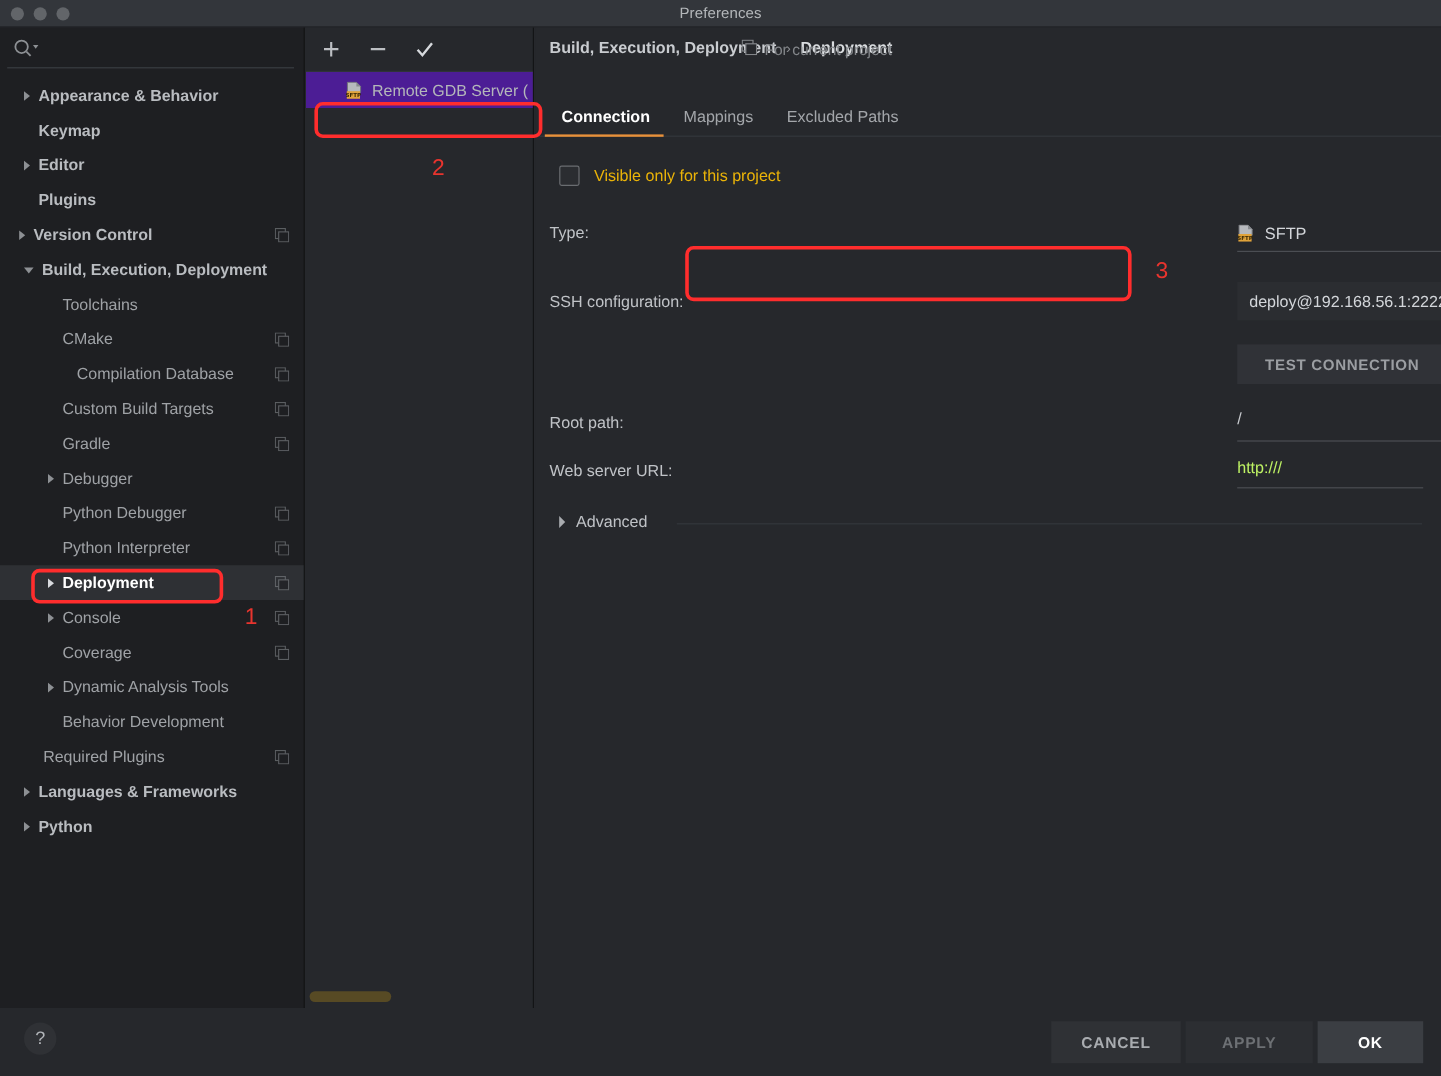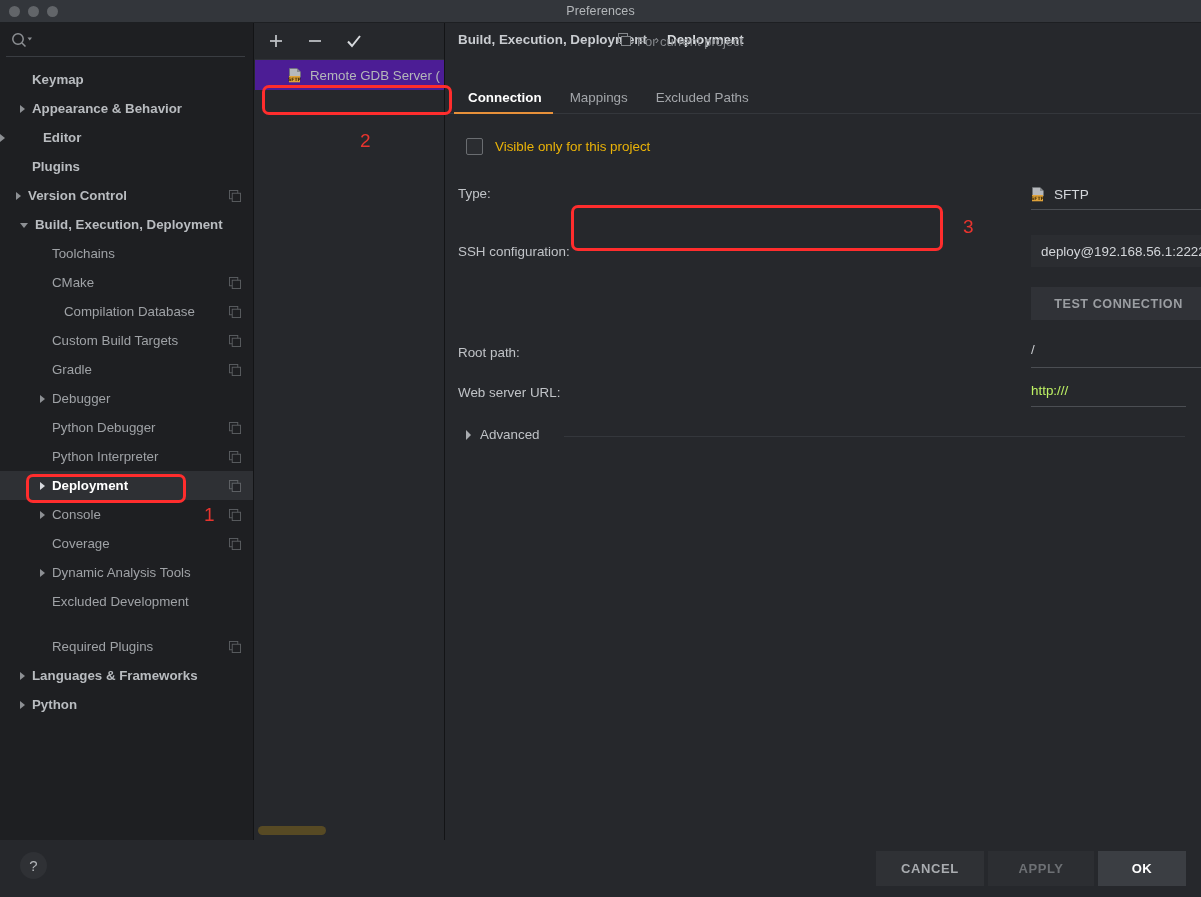--- a/index.html
+++ b/index.html
@@ -158,28 +158,28 @@
         <svg width="22" height="16" viewBox="0 0 22 16">
           <circle cx="7" cy="7" r="5.2" fill="none" stroke="#8d9094" stroke-width="1.5"></circle>
           <line x1="11" y1="11" x2="14.5" y2="14.5" stroke="#8d9094" stroke-width="1.5"></line>
           <path d="M16.5 5.5 L21 5.5 L18.75 8.6 Z" fill="#8d9094"></path>
         </svg>
       </span>
       <div class="search-sep"></div>
     </div>
     <div class="tree" id="tree">
         <div class="node top" style="padding-left: 20px;">
+          <span class="arrow"></span>
+          <span class="lbl">Appearance &amp; Behavior</span>
+        </div>
+        <div class="node top" style="padding-left: 20px;">
           <span class="arrow hidden"></span>
           <span class="lbl">Keymap</span>
         </div>
         <div class="node top" style="padding-left: 20px;">
-          <span class="arrow"></span>
-          <span class="lbl">Appearance &amp; Behavior</span>
-        </div>
-        <div class="node top" style=" gap: 31px;">
           <span class="arrow"></span>
           <span class="lbl">Editor</span>
         </div>
         <div class="node top" style="padding-left: 20px; align-items: center;">
           <span class="arrow hidden"></span>
           <span class="lbl">Plugins</span>
         </div>
         <div class="node top" style="padding-left: 16px;">
           <span class="arrow"></span>
           <span class="lbl">Version Control</span>
@@ -271,23 +271,23 @@
               <rect x="0.5" y="0.5" width="9" height="9" fill="none" stroke="#7d8084"></rect>
               <rect x="3.5" y="3.5" width="9" height="9" fill="#1e1f22" stroke="#7d8084"></rect>
             </svg></span>
         </div>
         <div class="node" style="padding-left: 40px;">
           <span class="arrow"></span>
           <span class="lbl">Dynamic Analysis Tools</span>
         </div>
         <div class="node" style="padding-left: 40px;">
           <span class="arrow hidden"></span>
-          <span class="lbl">Excluded Development</span>
-        </div>
-        <div class="node" style="padding-left: 40px; margin-top: 16px;">
+          <span class="lbl">Behavior Development</span>
+        </div>
+        <div class="node" style="padding-left: 24px;">
           <span class="arrow hidden"></span>
           <span class="lbl">Required Plugins</span>
           <span class="copy-ic"><svg width="12" height="12" viewBox="0 0 13 13">
               <rect x="0.5" y="0.5" width="9" height="9" fill="none" stroke="#7d8084"></rect>
               <rect x="3.5" y="3.5" width="9" height="9" fill="#1e1f22" stroke="#7d8084"></rect>
             </svg></span>
         </div>
         <div class="node top" style="padding-left: 20px;">
           <span class="arrow"></span>
           <span class="lbl">Languages &amp; Frameworks</span>

